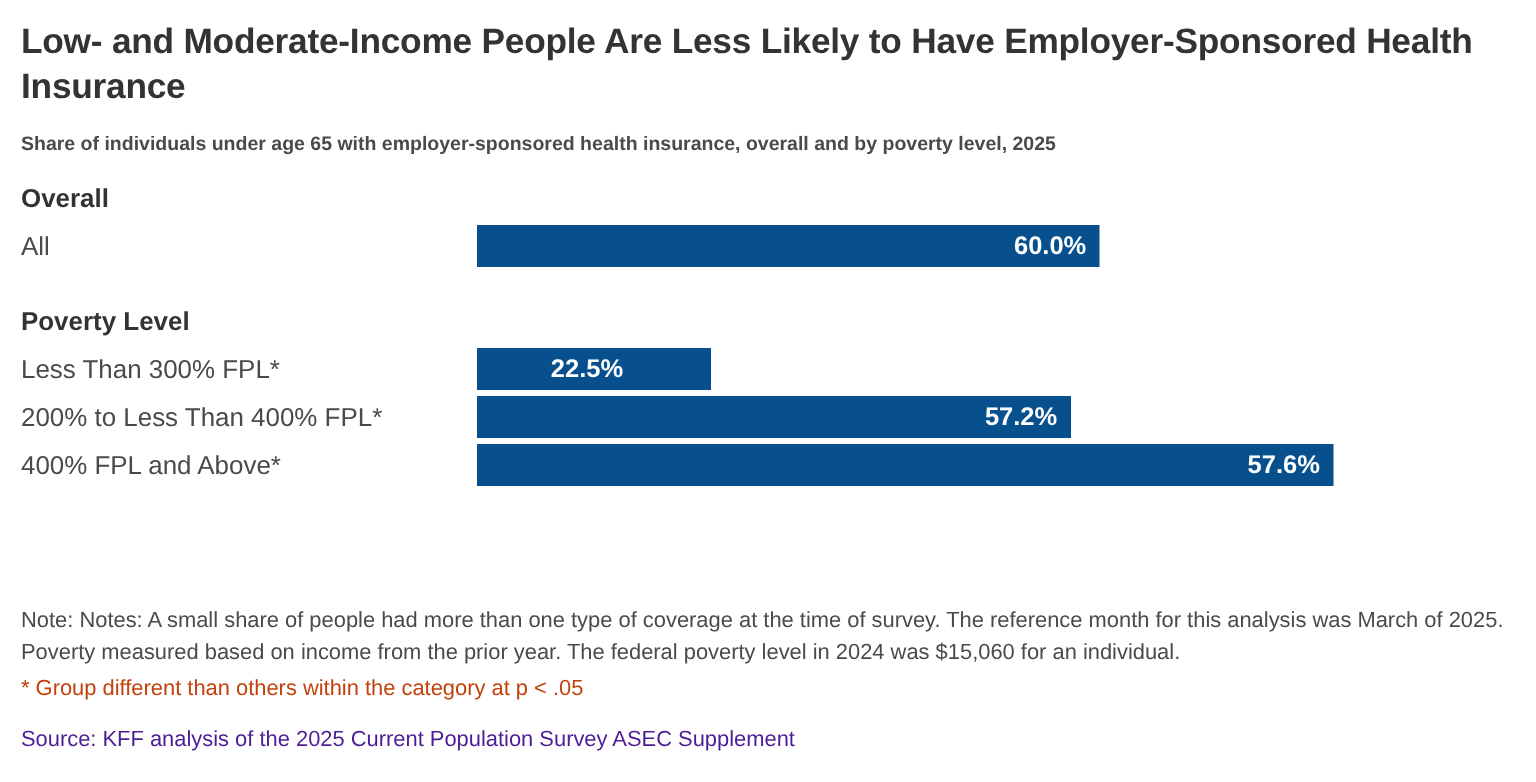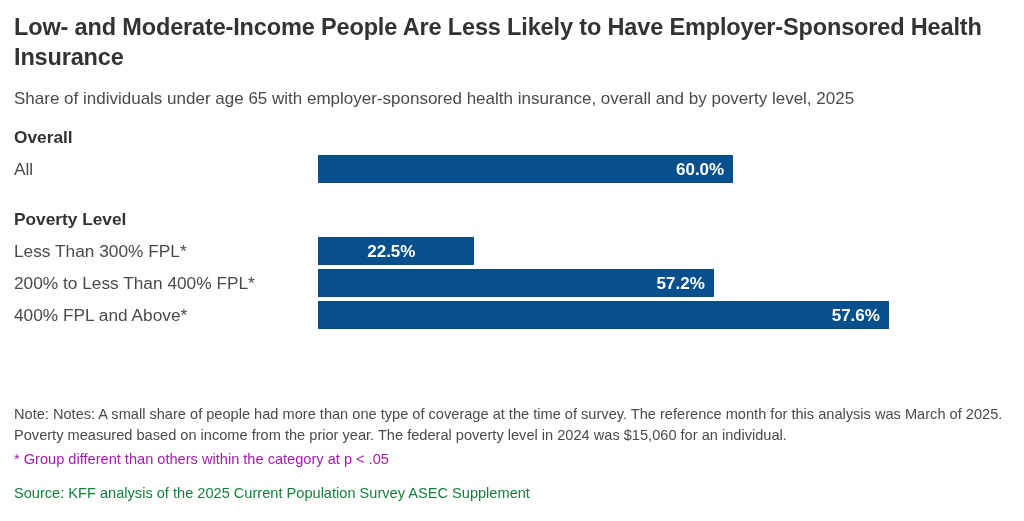--- a/index.html
+++ b/index.html
@@ -29,22 +29,22 @@
     font-size: 23.5px;
     font-weight: bold;
     line-height: 1.26;
     letter-spacing: -0.15px;
     color: #333333;
     margin: 0;
     padding-top: 13px;
     max-width: 975px;
   }
   .chart-subtitle {
-    font-size: 17px;
-    font-weight: normal;
+    font-size: 13px;
+    font-weight: bold;
     line-height: 1.42;
     color: #4a4a4a;
     margin: 0;
     padding-top: 15px;
     max-width: 995px;
   }
 
   
   .plot {
     position: relative;
@@ -121,28 +121,28 @@
   .note-text {
     font-size: 14.6px;
     line-height: 1.46;
     color: #4a4a4a;
     margin: 0;
     max-width: 996px;
   }
   .foot-note {
     font-size: 14.6px;
     line-height: 1.46;
-    color: #a21caf;
+    color: #c2410c;
     margin: 0;
     padding-top: 2px;
   }
   .source-text {
     font-size: 14.6px;
     line-height: 1.46;
-    color: #15803d;
+    color: #4c1d95;
     margin: 0;
     padding-top: 13px;
   }
 </style>
 </head>
 <body>
 
 <div class="chart-root">
 
   <h1 class="chart-title">Low- and Moderate-Income People Are Less Likely to Have Employer-Sponsored Health Insurance</h1>

